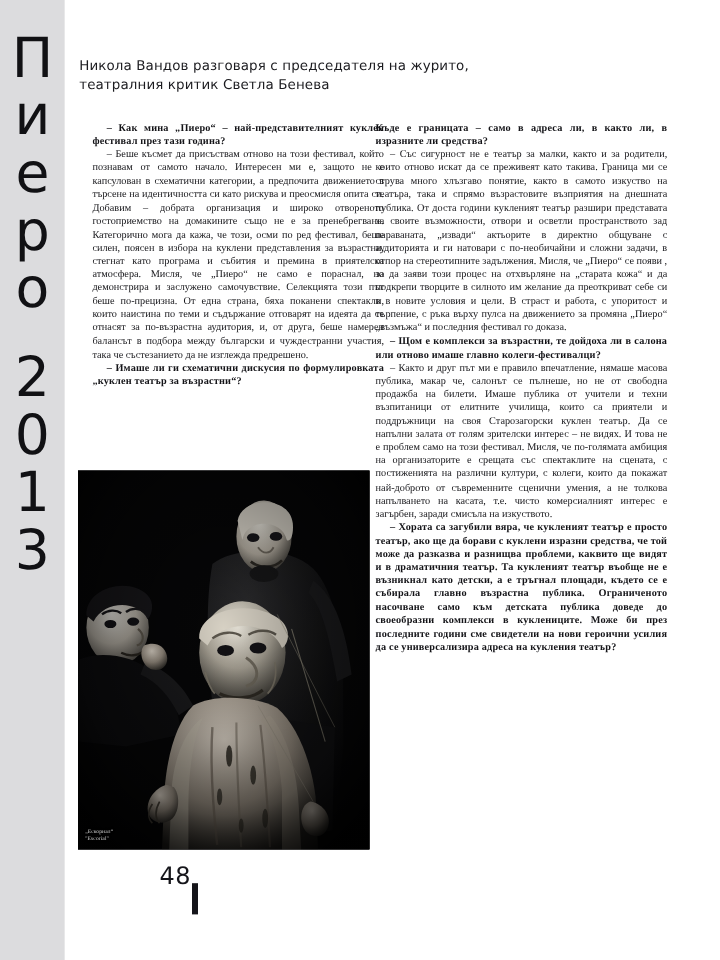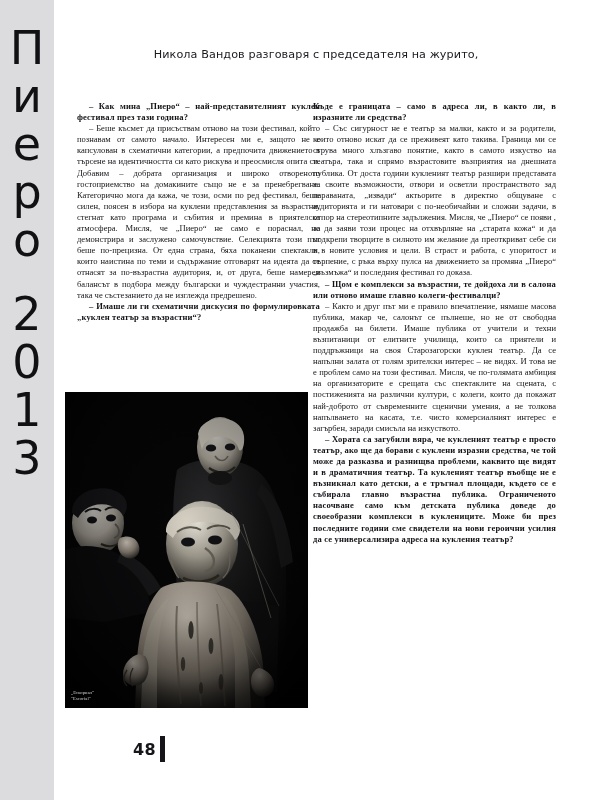--- a/index.html
+++ b/index.html
@@ -79,21 +79,20 @@
   .standfirst {
     position: absolute;
     left: 12px;
     top: 47px;
     width: 500px;
     font-family: "DejaVu Sans", sans-serif;
     font-size: 11.2px;
     line-height: 16px;
     color: #1b1b1f;
     letter-spacing: 0.1px;
-    text-align: center;
   }
 
   
   .col {
     position: absolute;
     top: 101px;
     width: 243px;
     font-family: "Liberation Serif", serif;
     font-size: 8.55px;
     line-height: 11.1px;
@@ -142,24 +141,24 @@
     line-height: 6px;
     color: #cfcfcf;
     letter-spacing: 0.1px;
     text-shadow: 0 0 2px #000;
   }
 
   
   .folio {
     position: absolute;
     left: 79px;
-    top: 740px;
+    top: 718px;
     font-family: "DejaVu Sans", sans-serif;
-    font-size: 16px;
-    font-weight: 700;
+    font-size: 20px;
+    font-weight: 400;
     color: #15151a;
     letter-spacing: 0.4px;
   }
   .folio-rule {
     position: absolute;
     left: 106px;
     top: 736px;
     width: 5px;
     height: 26px;
     background: #15151a;
@@ -182,20 +181,21 @@
       <span class="spine-digit">0</span>
       <span class="spine-digit">1</span>
       <span class="spine-digit">3</span>
     </div>
   </div>
 
   <div class="content">
 
     <div class="standfirst">
       <div>Никола Вандов разговаря с председателя на журито,</div>
+      <div>театралния критик Светла Бенева</div>
     </div>
 
     <div class="col col-left">
       <p class="q">– Как мина „Пиеро“ – най-представителният куклен фестивал през тази година?</p>
       <p>– Беше късмет да присъствам отново на този фестивал, който познавам от самото начало. Интересен ми е, защото не е капсулован в схематични категории, а предпочита движението в търсене на идентичността си като рискува и преосмисля опита си. Добавим – добрата организация и широко отвореното гостоприемство на домакините също не е за пренебрегване. Категорично мога да кажа, че този, осми по ред фестивал, беше силен, поясен в избора на куклени представления за възрастни, стегнат като програма и събития и премина в приятелска атмосфера. Мисля, че „Пиеро“ не само е пораснал, но демонстрира и заслужено самочувствие. Селекцията този път беше по-прецизна. От една страна, бяха поканени спектакли, които наистина по теми и съдържание отговарят на идеята да се отнасят за по-възрастна аудитория, и, от друга, беше намерен балансът в подбора между български и чуждестранни участия, така че състезанието да не изглежда предрешено.</p>
       <p class="q">– Имаше ли ги схематични дискусия по формулировката „куклен театър за възрастни“?</p>
     </div>
 
     <div class="col col-right">
       <p class="q noind">Къде е границата – само в адреса ли, в както ли, в изразните ли средства?</p>

